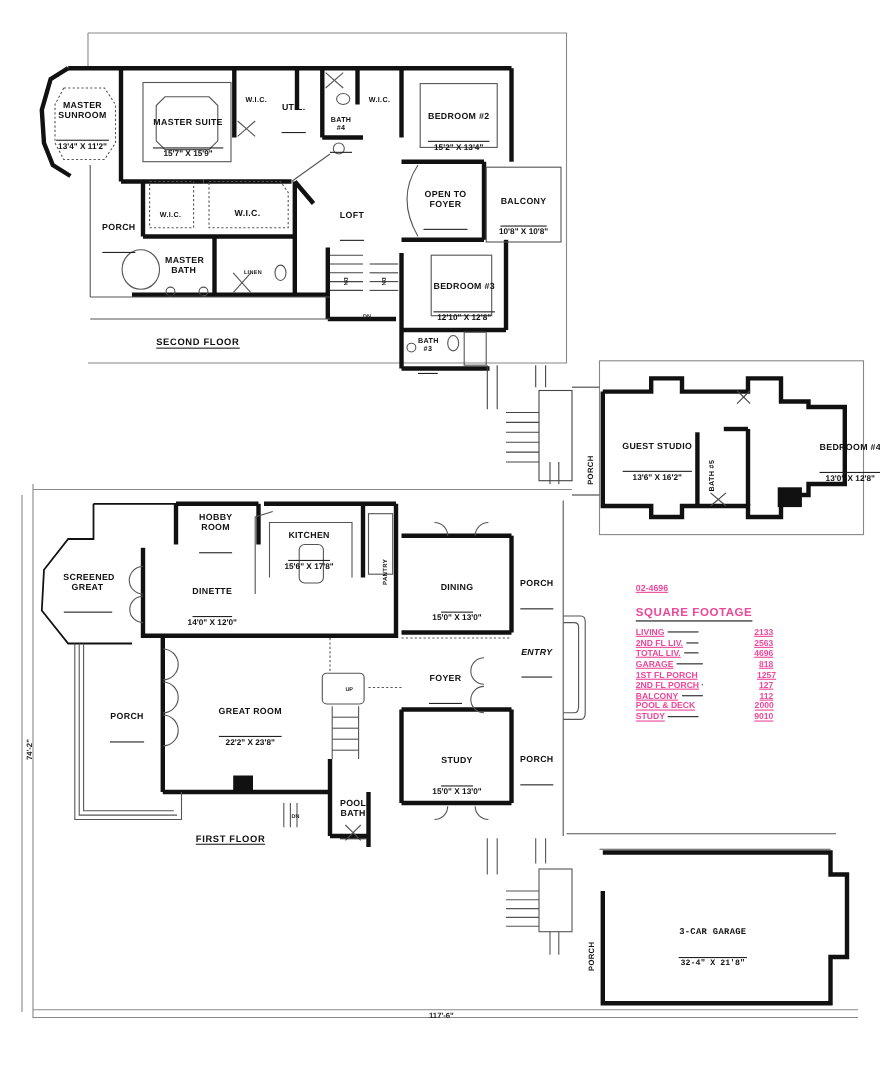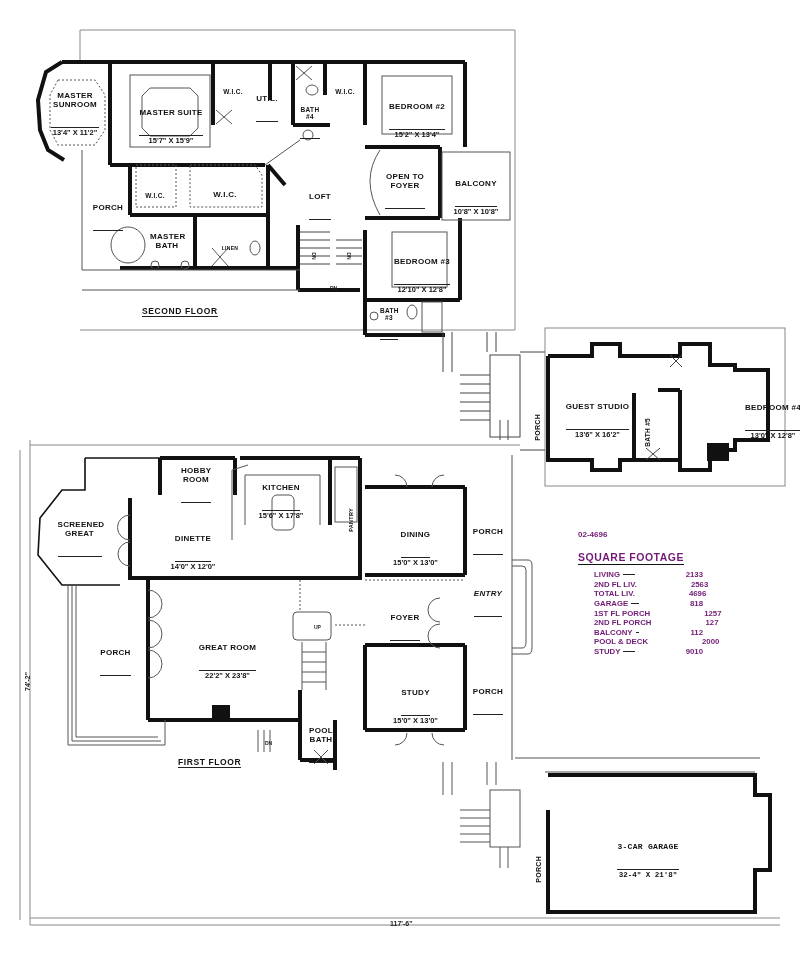--- a/index.html
+++ b/index.html
@@ -4,25 +4,25 @@
 <style>
   html, body { margin:0; padding:0; background:#ffffff; }
   body { width:800px; height:970px; position:relative; overflow:hidden; font-family:"Liberation Sans", sans-serif; }
   #plan { position:absolute; left:0; top:0; width:800px; height:970px; }
   .lbl { position:absolute; font-family:"Liberation Sans", sans-serif; font-weight:bold; color:#111; text-align:center; white-space:nowrap; line-height:1.15; }
   .lbl .n { font-size:8px; letter-spacing:0.3px; border-bottom:1px solid #222; display:inline-block; padding-bottom:18px; }
   .lbl .d { font-size:7.5px; display:block; margin-top:1px; }
   .lbl.small .n { font-size:6.5px; }
   .floor-title { position:absolute; font-family:"Liberation Sans", sans-serif; font-weight:bold; font-size:8.5px; letter-spacing:0.6px; border-bottom:1px solid #222; color:#111; }
   .vert { writing-mode:vertical-rl; transform:rotate(180deg); }
-  #sqft { position:absolute; left:578px; top:530px; width:125px; font-family:"Liberation Sans", sans-serif; font-weight:bold; color:#701a75; }
+  #sqft { position:absolute; left:578px; top:530px; width:125px; font-family:"Liberation Sans", sans-serif; font-weight:bold; color:#ec4899;text-decoration:underline; }
   #sqft .plan-no { font-size:8px; margin-bottom:8px; }
   #sqft .title { font-size:10.5px; letter-spacing:0.5px; border-bottom:1.5px solid #111; display:inline-block; padding-bottom:1px; margin-bottom:5px; }
   #sqft .row { display:flex; align-items:center; font-size:7.8px; height:9.6px; }
-  #sqft .row .k { white-space:nowrap;margin-left:16px; }
+  #sqft .row .k { white-space:nowrap; }
   #sqft .row .line { flex:1; border-bottom:1px solid #222; margin:0 3px; height:0; }
   #sqft .row .v { white-space:nowrap;padding-left:48px; }
   .dim { position:absolute; font-family:"Liberation Sans", sans-serif; font-weight:bold; font-size:7px; color:#222; }
 </style>
 </head>
 <body>
 
 <svg id="plan" viewBox="0 0 800 970" xmlns="http://www.w3.org/2000/svg">
   <g fill="none" stroke="#888" stroke-width="1">
 

